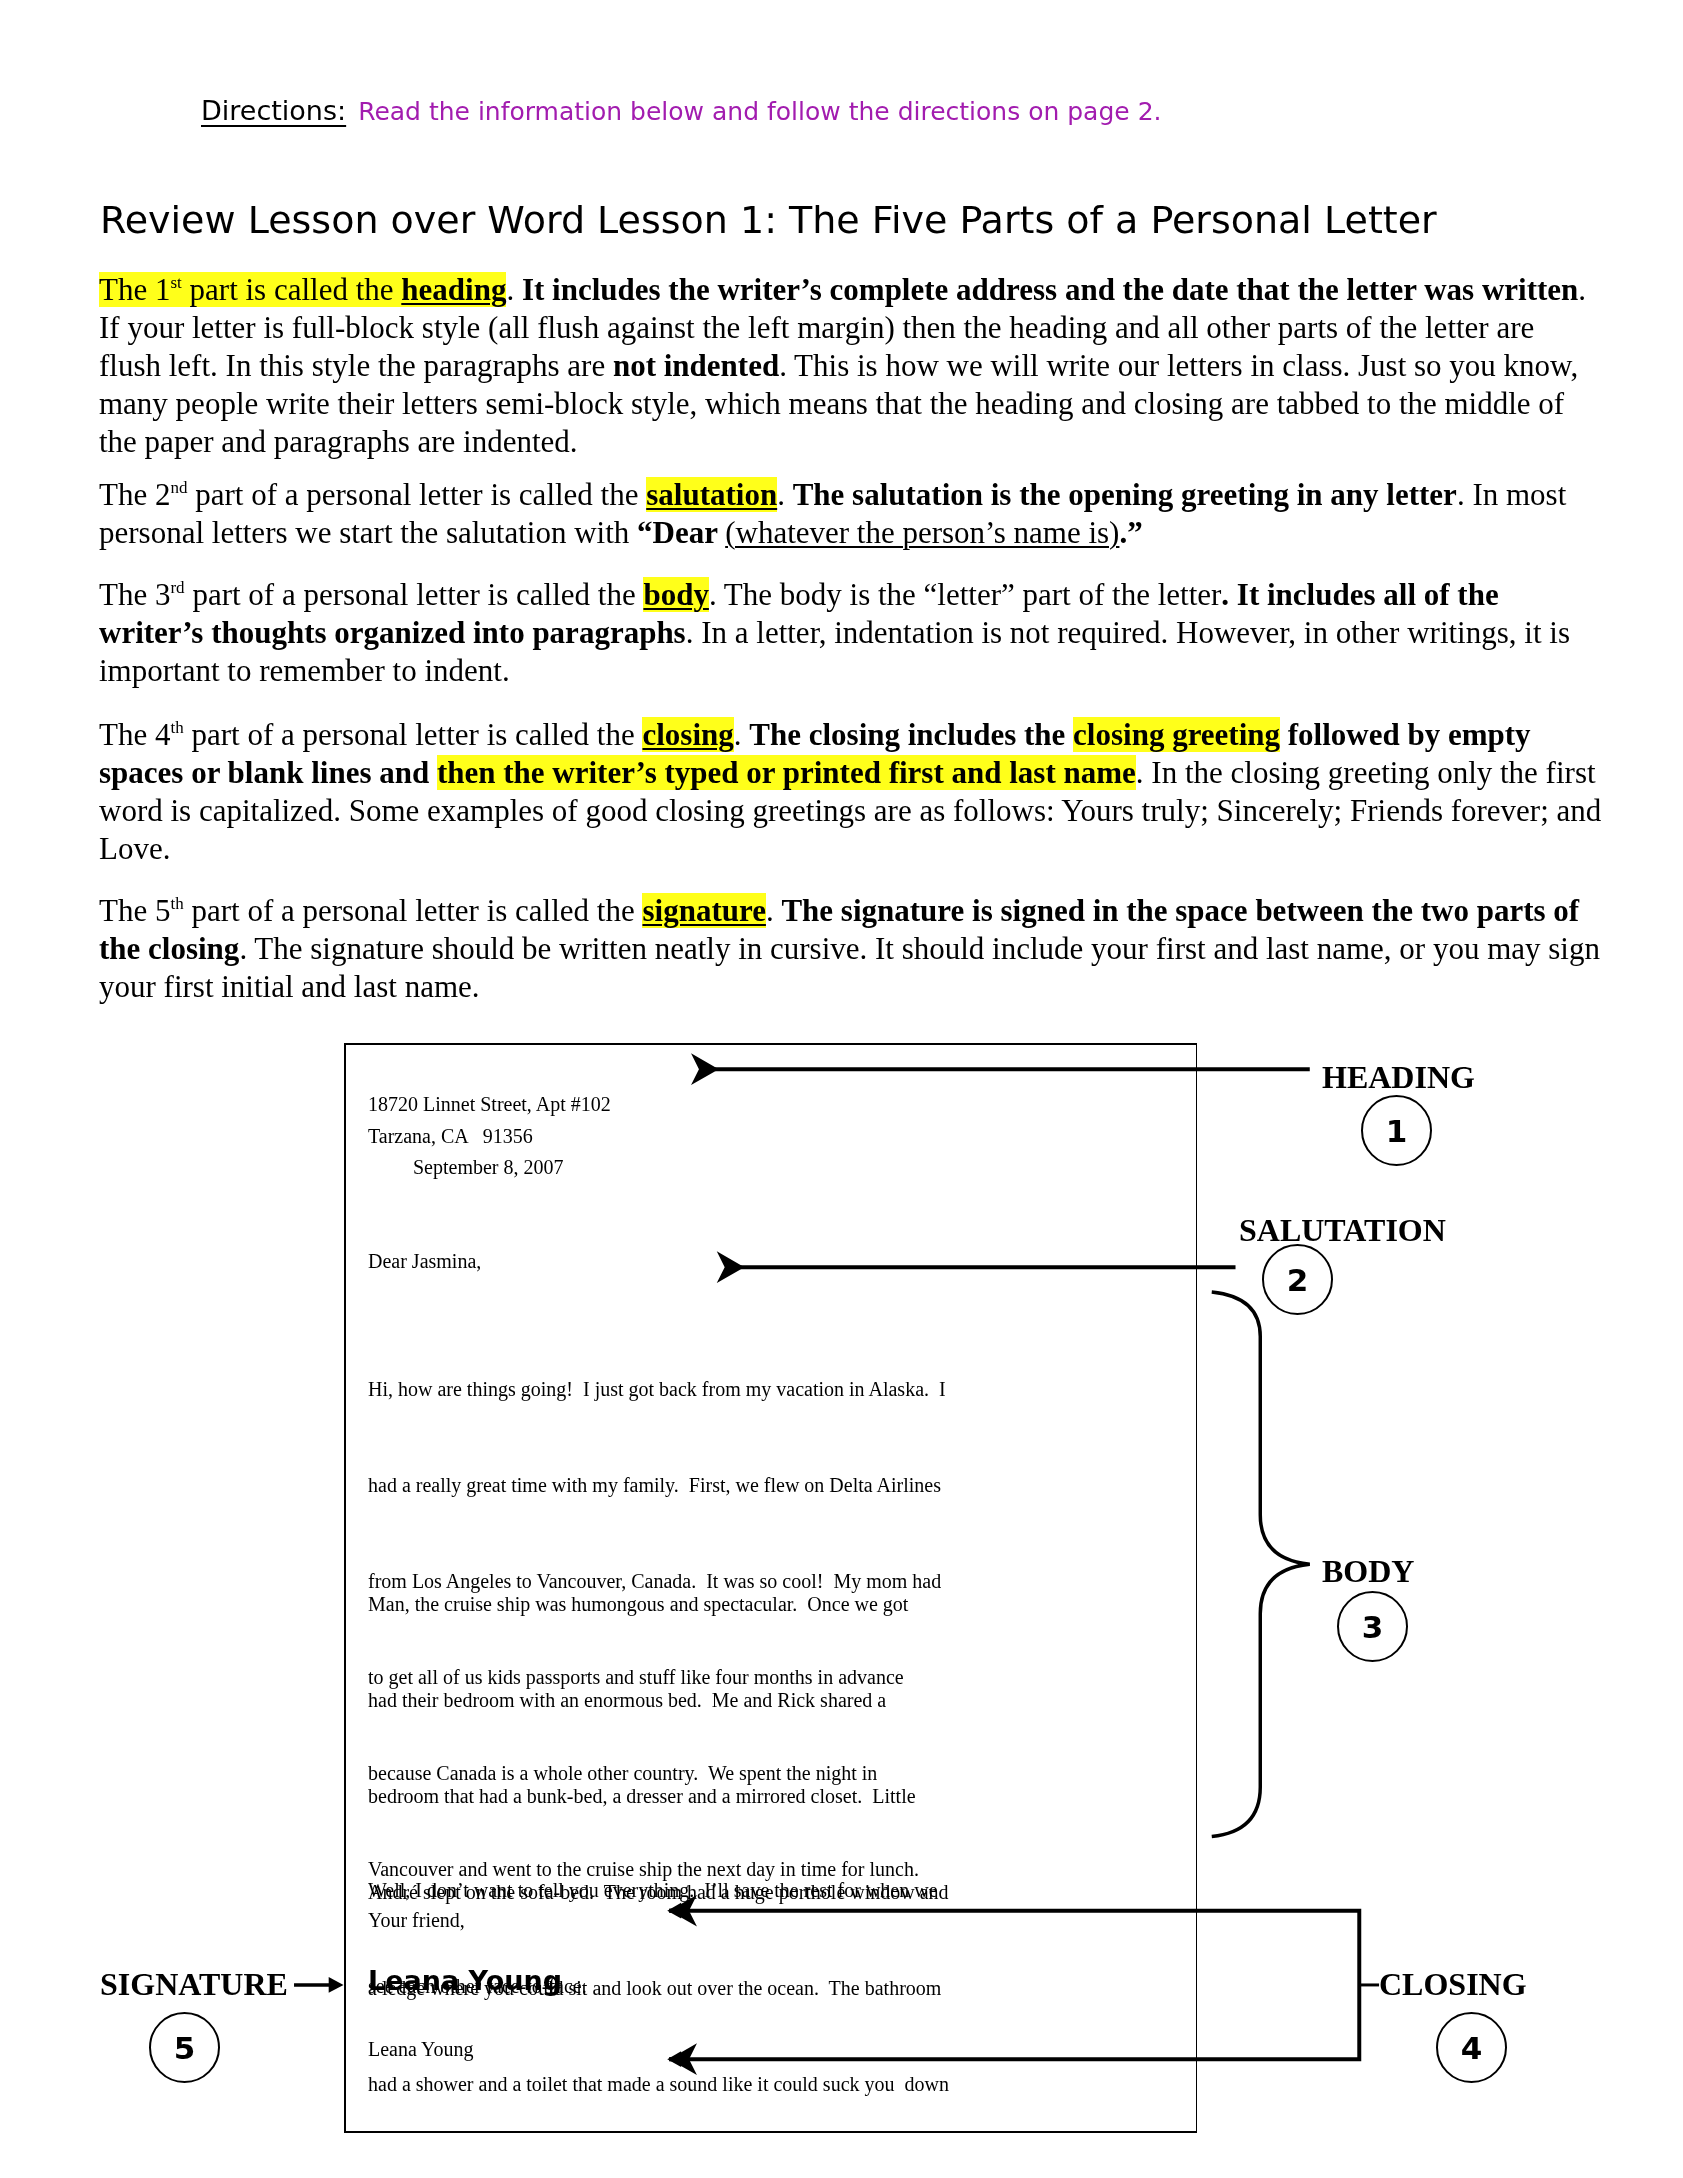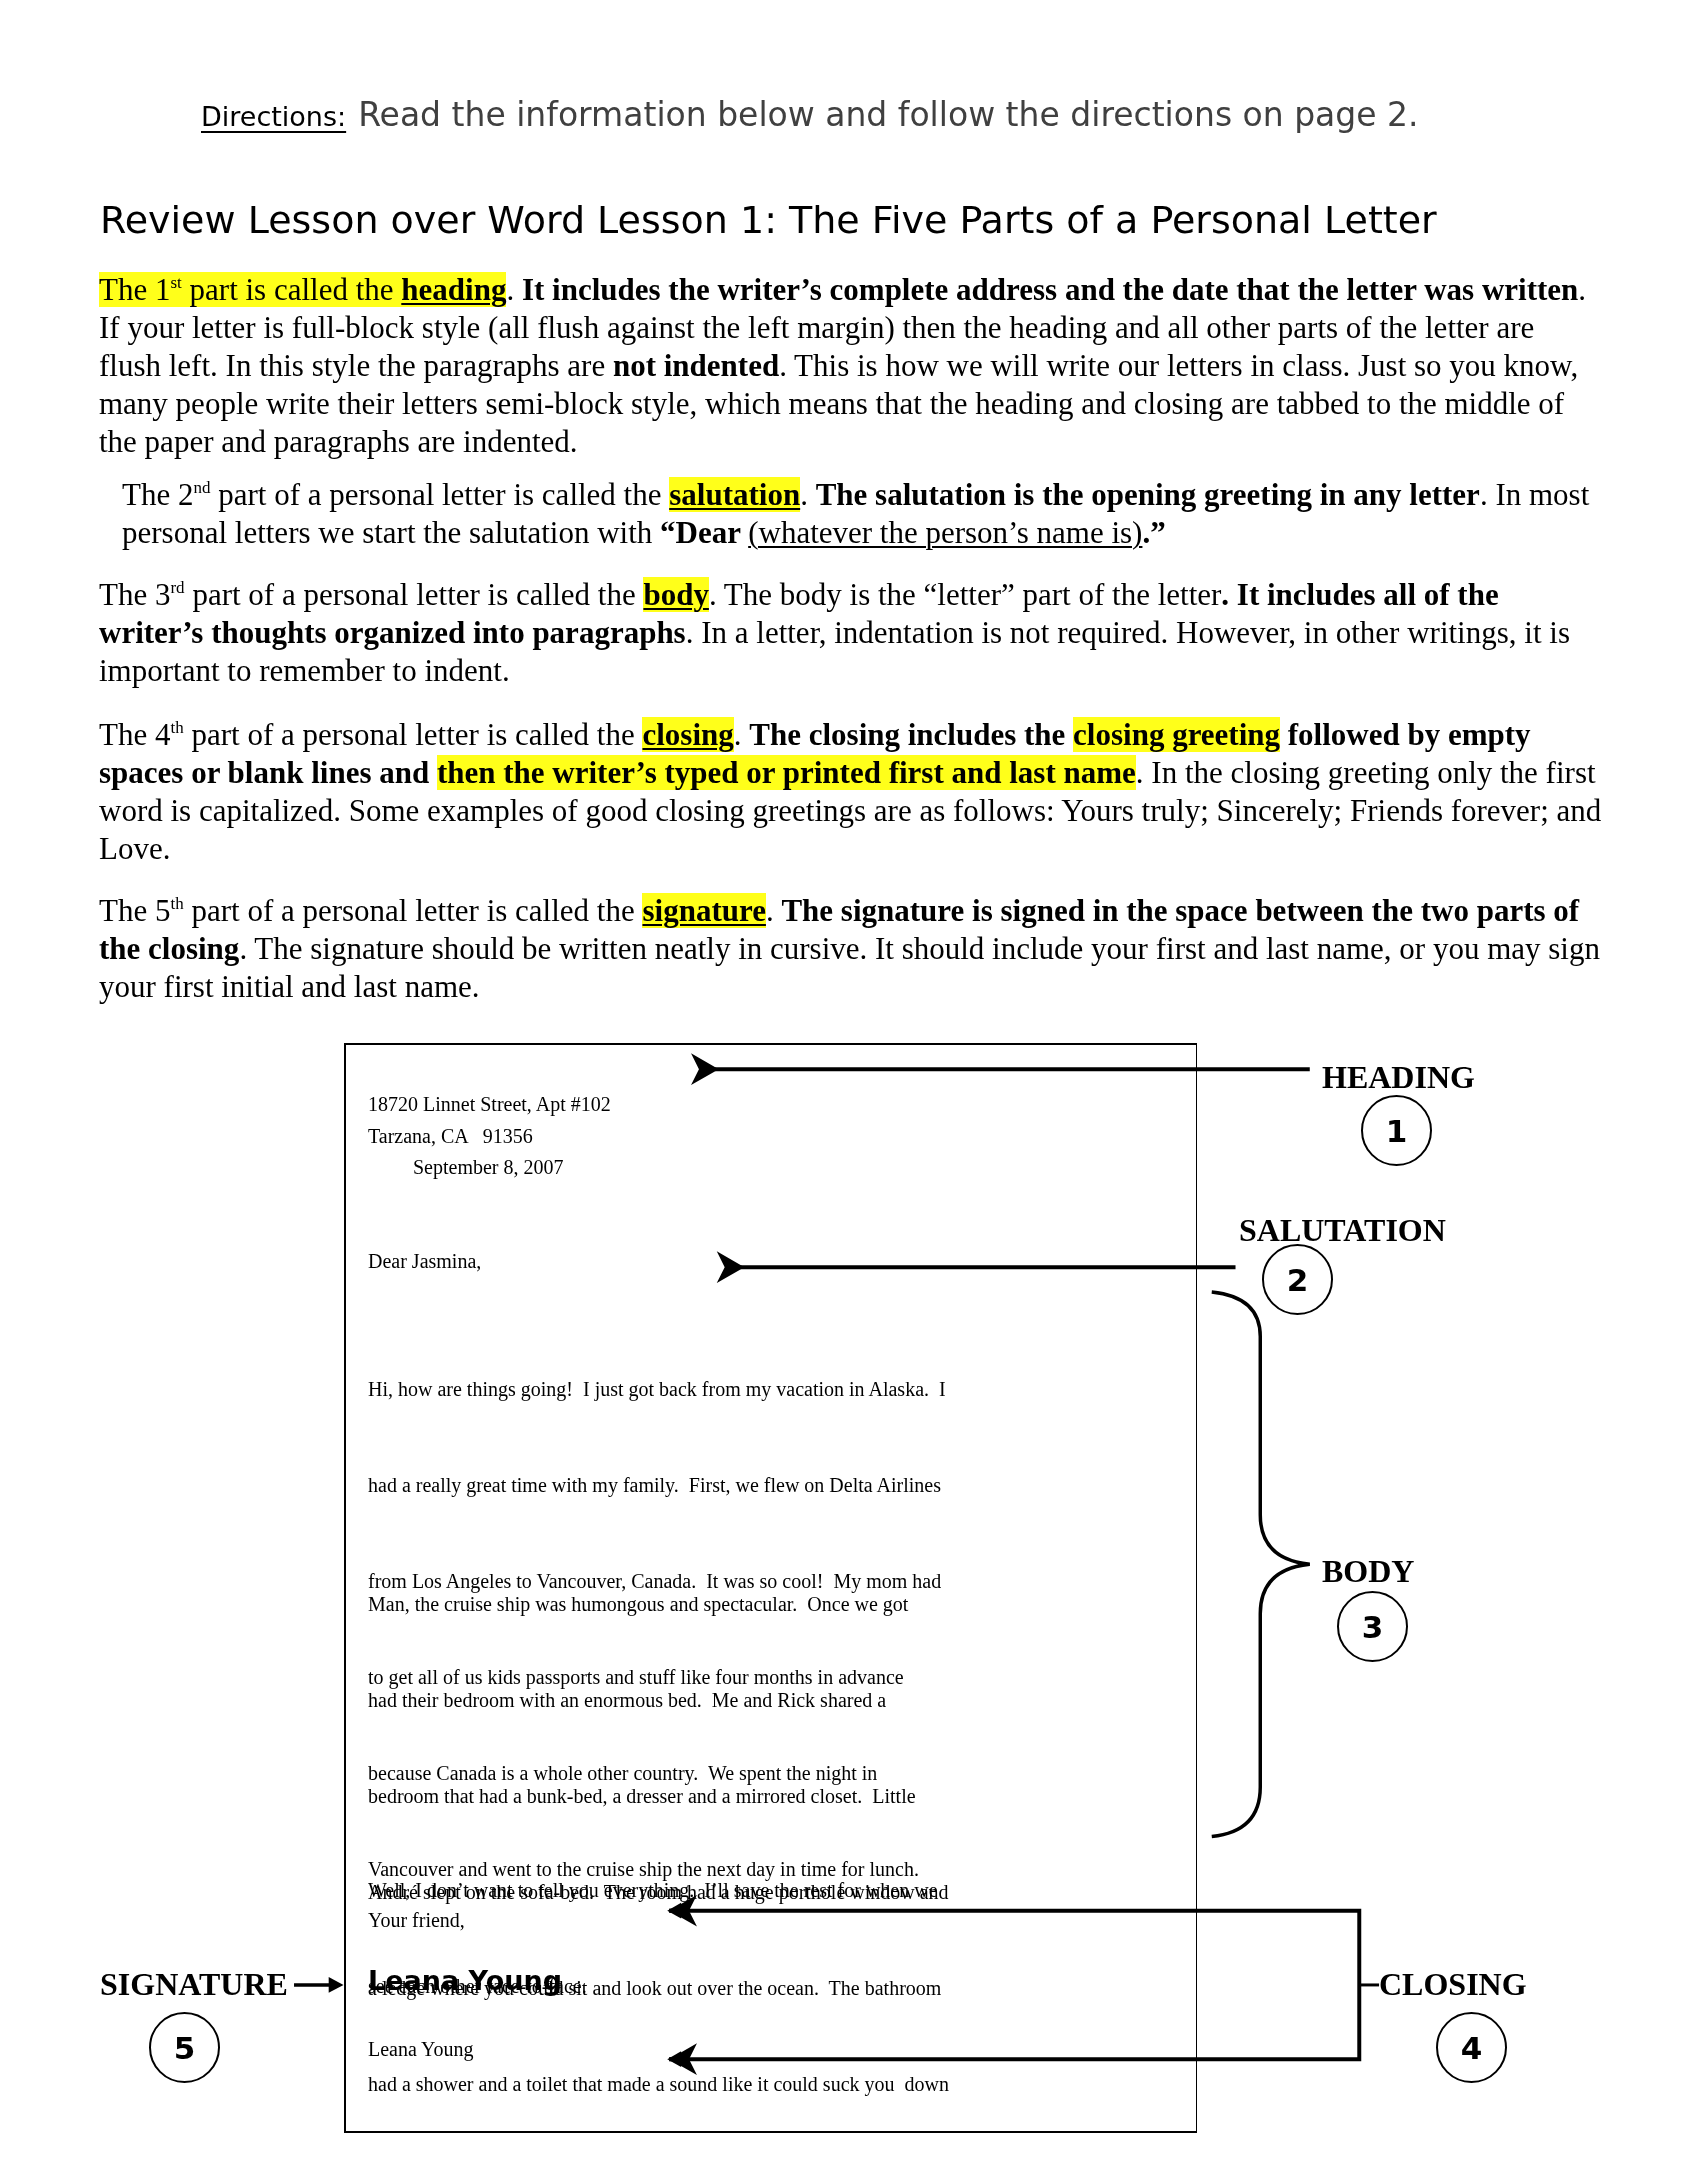--- a/index.html
+++ b/index.html
@@ -3,21 +3,21 @@
 <meta charset="utf-8">
 <style>
   html, body { margin: 0; padding: 0; background: #ffffff; }
   body { width: 1683px; height: 2178px; position: relative; overflow: hidden; color: #000; }
   .abs { position: absolute; white-space: nowrap; }
   .sans { font-family: "DejaVu Sans", sans-serif; }
   .serif { font-family: "Liberation Serif", "DejaVu Serif", serif; }
 
   #directions-line { left: 201px; top: 95px; }
   #directions-label { font-size: 27px; text-decoration: underline; text-underline-offset: 5px; text-decoration-thickness: 2px; }
-  #directions-text { font-size: 33px; color: #404040; margin-left: 12px; }
+  #directions-text { font-size: 25px; color: #a21caf; margin-left: 12px; }
   #lesson-title { left: 100px; top: 198px; font-size: 38px; }
 
   .para { position: absolute; left: 99px; width: 1505px; font-size: 31px; line-height: 38px; white-space: normal; }
   .para b { font-weight: bold; }
   .hl { background: #ffff1a; }
   .ul { text-decoration: underline; text-decoration-thickness: 2px; text-underline-offset: 3px; }
   sup { font-size: 17px; line-height: 0; vertical-align: 12px; }
 
   #letter-box { position: absolute; left: 344px; top: 1043px; width: 853px; height: 1090px; border: 2px solid #000; border-right-width: 1.5px; box-sizing: border-box; }
   .ltr { position: absolute; left: 368px; font-size: 20px; line-height: 32px; white-space: pre; }
@@ -33,21 +33,21 @@
 
 <div id="directions-line" class="abs sans">
   <span id="directions-label">Directions:</span><span id="directions-text">Read the information below and follow the directions on page 2.</span>
 </div>
 <div id="lesson-title" class="abs sans">Review Lesson over Word Lesson 1: The Five Parts of a Personal Letter</div>
 
 <div class="para serif" style="top:271px;">
   <span class="hl"><span>The 1</span><sup>st</sup><span> part is called the </span><b class="ul">heading</b></span><span>.</span><b> It includes the writer’s complete address and the date that the letter was written</b><span>.  If your letter is full-block style (all flush against the left margin) then the heading and all other parts of the letter are flush left.  In this style the paragraphs are </span><b>not indented</b><span>.  This is how we will write our letters in class.  Just so you know, many people write their letters semi-block style, which means that the heading and closing are tabbed to the middle of the paper and paragraphs are indented.</span>
 </div>
 
-<div class="para serif" style="top:476px;margin-left:23px;">
+<div class="para serif" style="top:476px;">
   <span>The 2</span><sup>nd</sup><span> part of a personal letter is called the </span><b class="ul hl">salutation</b><span>.  </span><b>The salutation is the opening greeting in any letter</b><span>.  In most personal letters we start the salutation with </span><b>“Dear </b><span class="ul"> (whatever the person’s name is)</span><b>.”</b>
 </div>
 
 <div class="para serif" style="top:576px;">
   <span>The 3</span><sup>rd</sup><span> part of a personal letter is called the </span><b class="ul hl">body</b><span>.  The body is the “letter” part of the letter</span><b>.  It includes all of the writer’s thoughts organized into paragraphs</b><span>. In a letter, indentation is not required. However, in other writings, it is important to remember to indent.</span>
 </div>
 
 <div class="para serif" style="top:716px;">
   <span>The 4</span><sup>th</sup><span> part of a personal letter is called the </span><b class="ul hl">closing</b><span>.  </span><b>The closing includes the </b><b class="hl">closing greeting</b><b> followed by empty spaces or blank lines and </b><b class="hl">then the writer’s typed or printed first and last name</b><span>.  In the closing greeting only the first word is capitalized.  Some examples of good closing greetings are as follows:  Yours truly; Sincerely; Friends forever; and Love.</span>
 </div>

